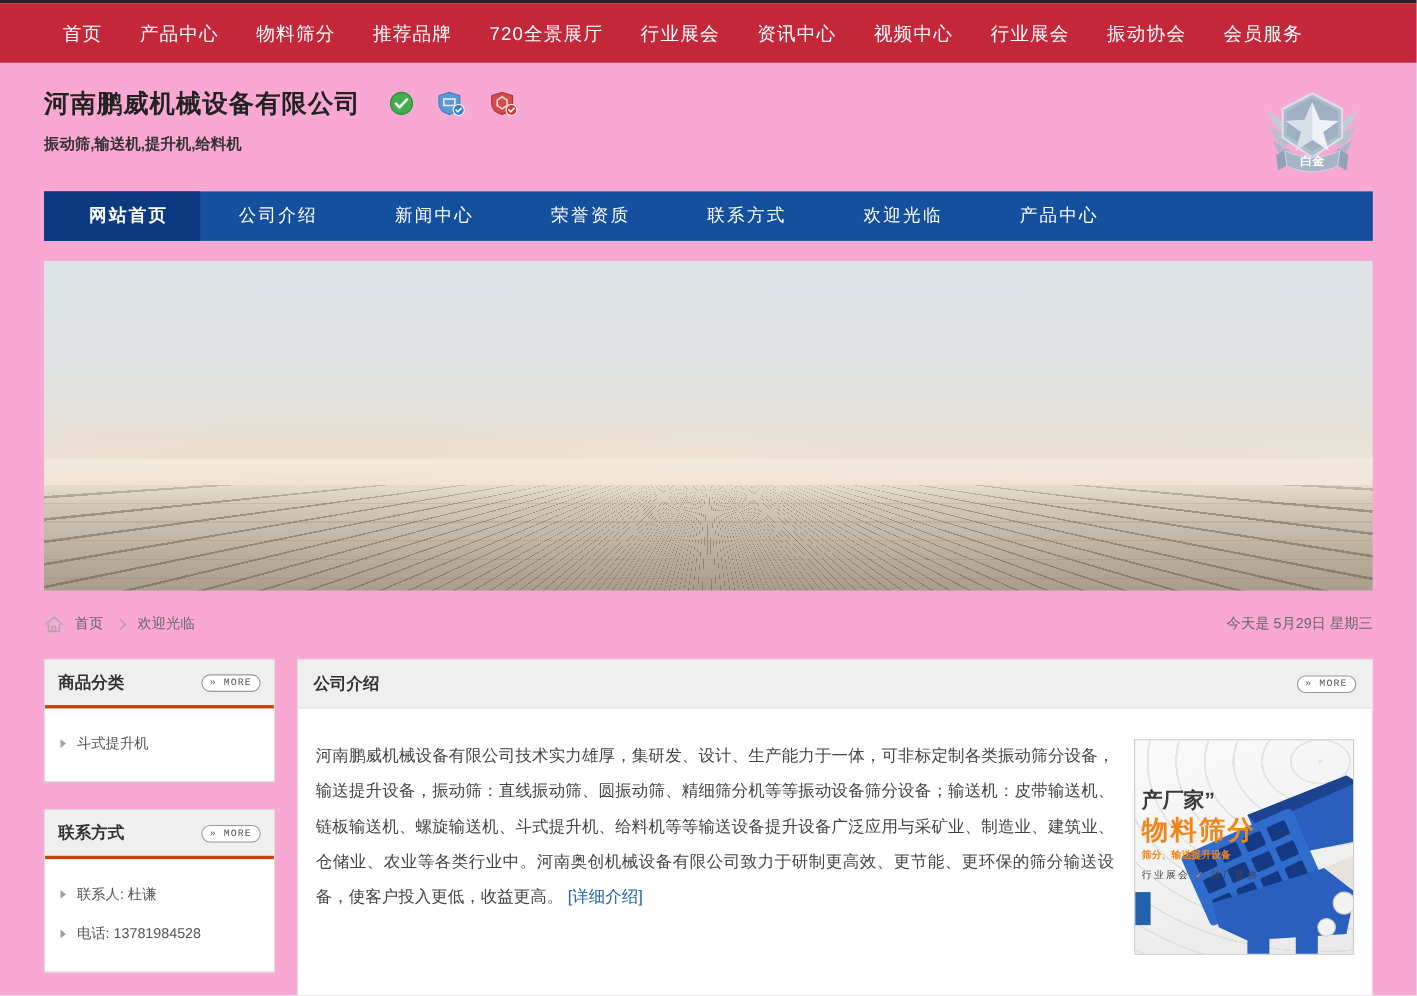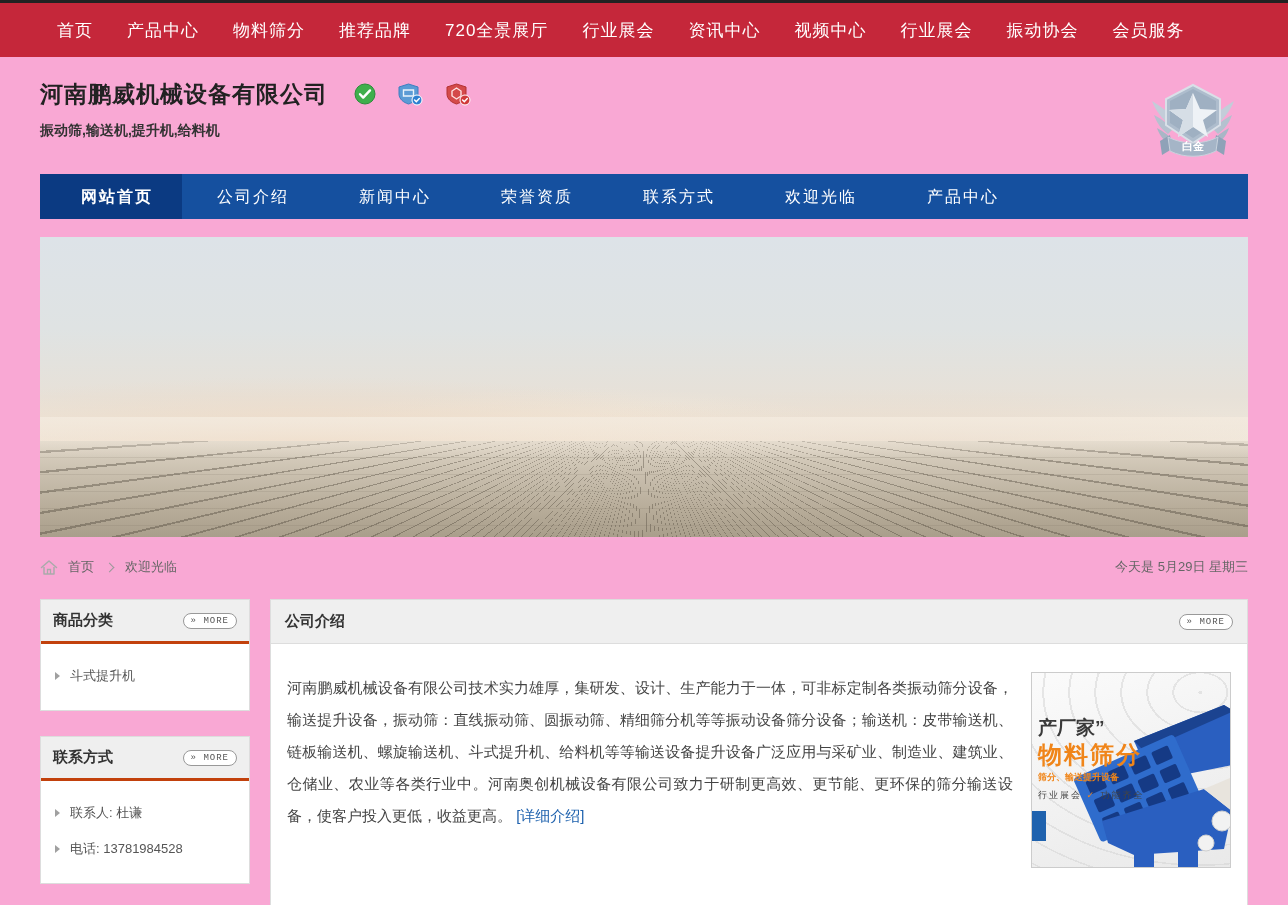--- a/index.html
+++ b/index.html
@@ -276,20 +276,20 @@
             <circle cx="132" cy="140" r="8" fill="#f2f2f2" stroke="#cfcfcf"></circle>
             <rect x="60" y="148" width="20" height="22" fill="#2a5fc0"></rect>
             <rect x="104" y="146" width="20" height="22" fill="#2a5fc0"></rect>
           </svg>
           <div class="t1">产厂家”</div>
           <div class="t2">物料筛分</div>
           <div class="t3">筛分、输送提升设备</div>
           <div class="t4">
             <span>行业展会</span>
             <span class="ck">✓</span>
-            <span>功能齐全</span>
+            <span>源厂直供</span>
           </div>
           <div class="btn"></div>
         </div>
       </div>
     </main>
   </div>
 </div>
 
 </body></html>

